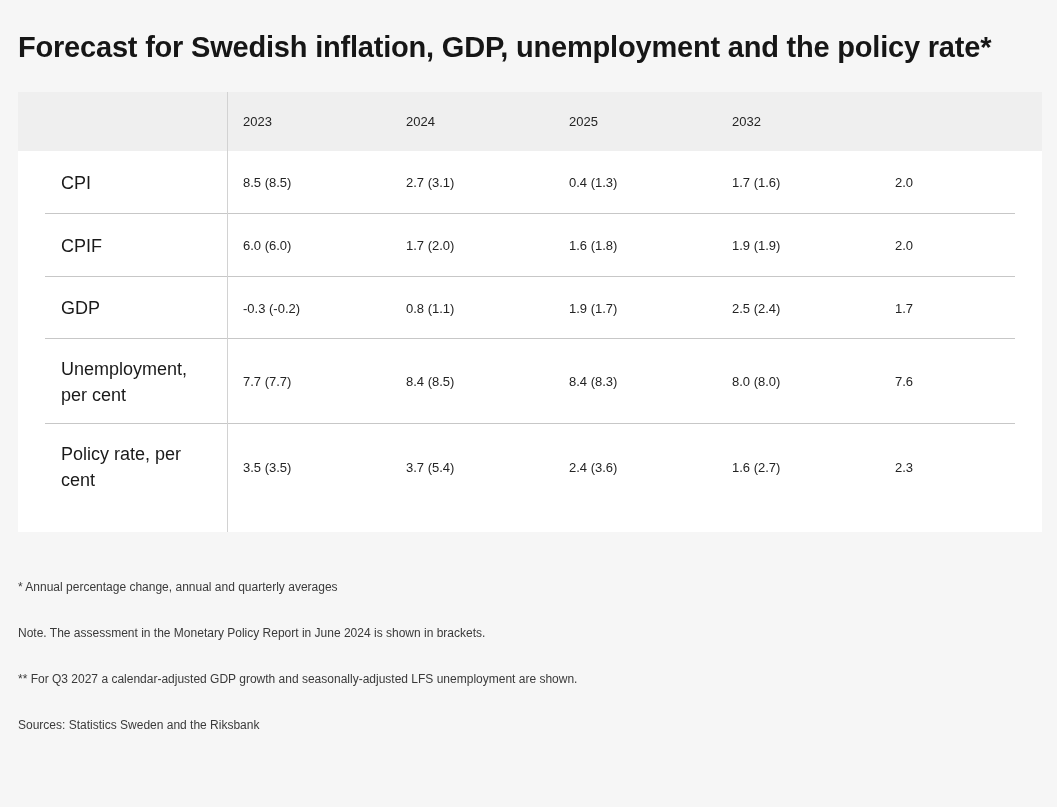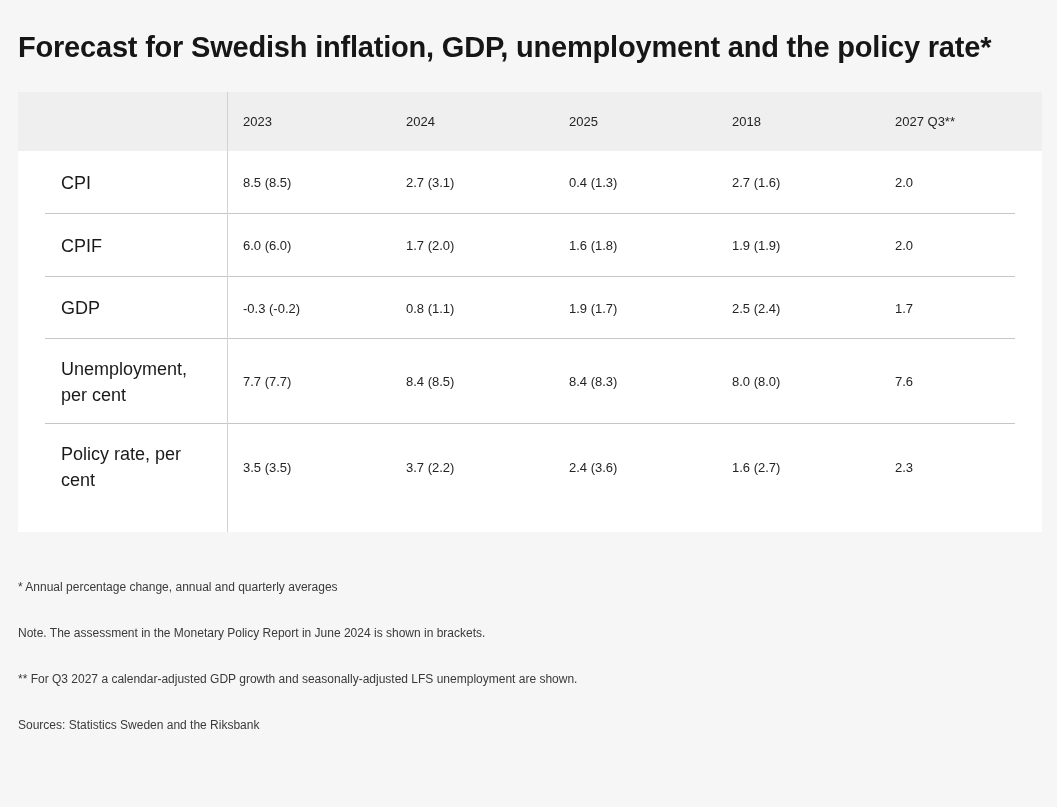--- a/index.html
+++ b/index.html
@@ -97,30 +97,29 @@
 
 <main class="page">
   <h1 class="title">Forecast for Swedish inflation, GDP, unemployment and the policy rate*</h1>
 
   <section class="table-card">
     <div class="thead">
         <div class="hcell label-cell"></div>
         <div class="hcell data-cell">2023</div>
         <div class="hcell data-cell">2024</div>
         <div class="hcell data-cell">2025</div>
-        <div class="hcell data-cell">2018</div>
-        <div class="hcell data-cell">2027 Q3**</div>
+        <div class="hcell data-cell">2032</div>
       </div>
     <div class="tbody">
         <div class="trow">
           <div class="label-cell">CPI</div>
           <div class="data-cell">8.5 (8.5)</div>
           <div class="data-cell">2.7 (3.1)</div>
           <div class="data-cell">0.4 (1.3)</div>
-          <div class="data-cell">2.7 (1.6)</div>
+          <div class="data-cell">1.7 (1.6)</div>
           <div class="data-cell">2.0</div>
         </div>
         <div class="trow">
           <div class="label-cell">CPIF</div>
           <div class="data-cell">6.0 (6.0)</div>
           <div class="data-cell">1.7 (2.0)</div>
           <div class="data-cell">1.6 (1.8)</div>
           <div class="data-cell">1.9 (1.9)</div>
           <div class="data-cell">2.0</div>
         </div>
@@ -136,21 +135,21 @@
           <div class="label-cell">Unemployment, per cent</div>
           <div class="data-cell">7.7 (7.7)</div>
           <div class="data-cell">8.4 (8.5)</div>
           <div class="data-cell">8.4 (8.3)</div>
           <div class="data-cell">8.0 (8.0)</div>
           <div class="data-cell">7.6</div>
         </div>
         <div class="trow">
           <div class="label-cell">Policy rate, per cent</div>
           <div class="data-cell">3.5 (3.5)</div>
-          <div class="data-cell">3.7 (2.2)</div>
+          <div class="data-cell">3.7 (5.4)</div>
           <div class="data-cell">2.4 (3.6)</div>
           <div class="data-cell">1.6 (2.7)</div>
           <div class="data-cell">2.3</div>
         </div>
       </div>
     <div class="v-divider"></div>
   </section>
 
   <section class="footnotes">
     <p>* Annual percentage change, annual and quarterly averages</p>

